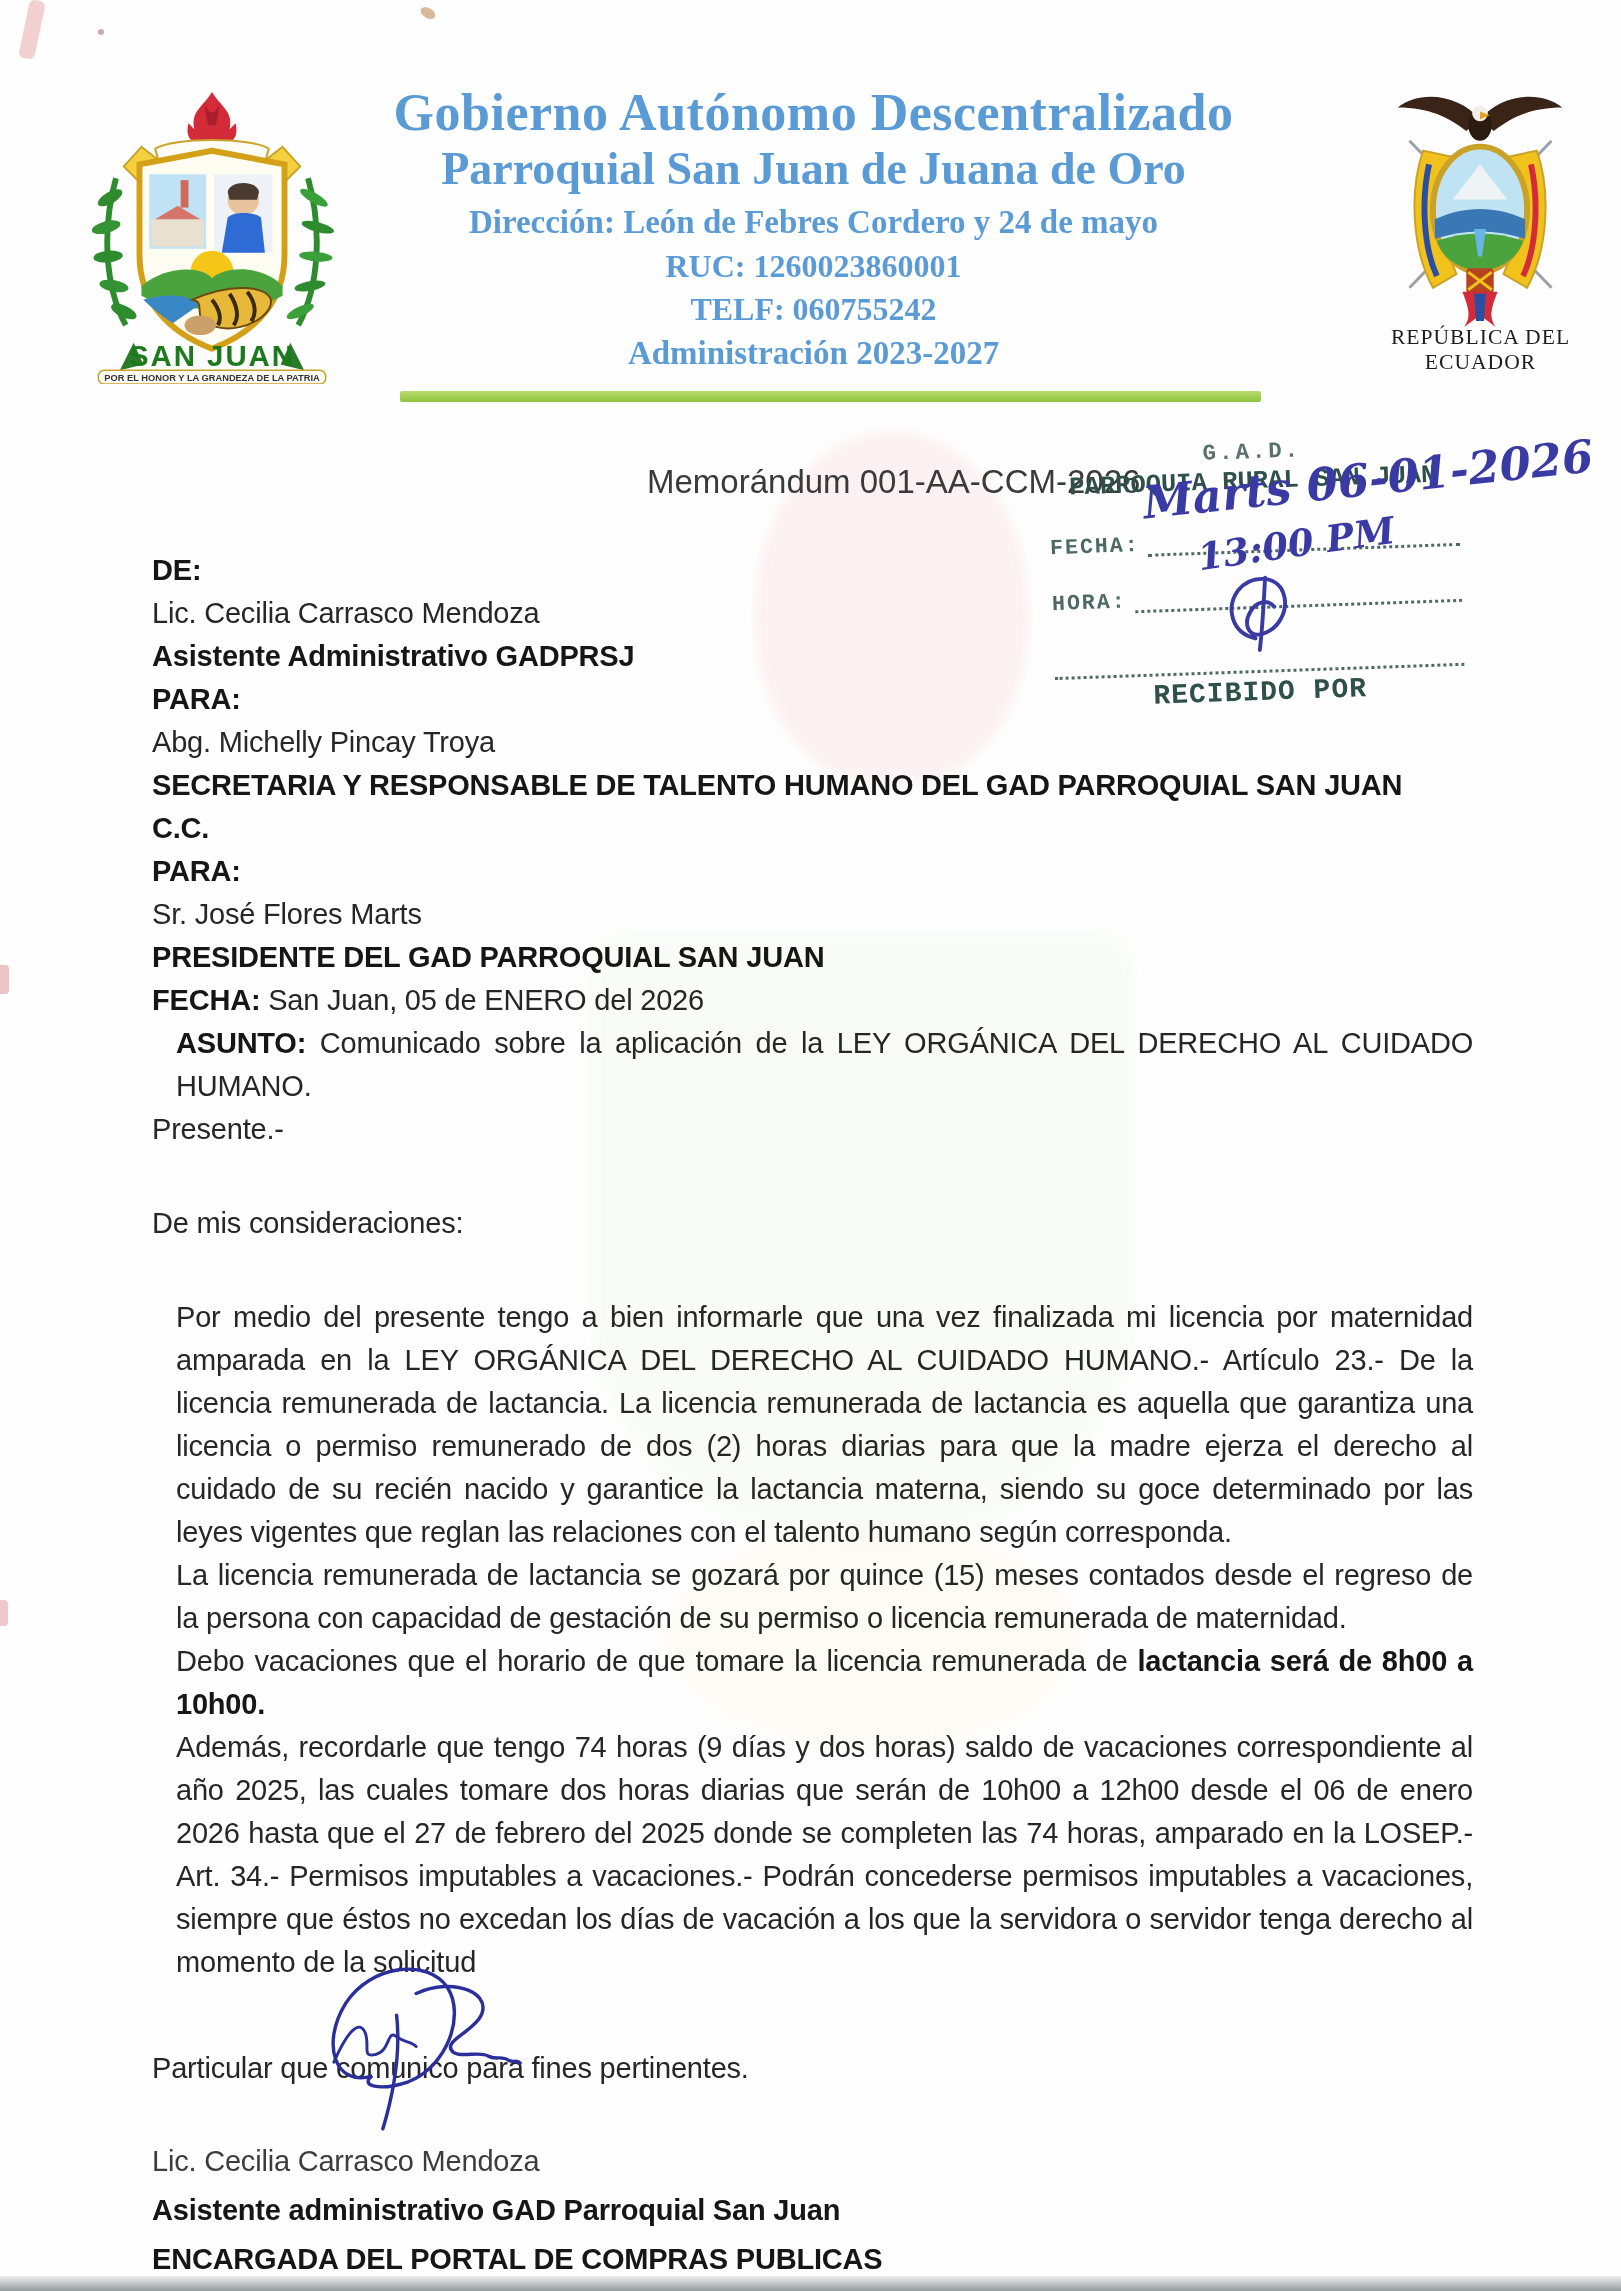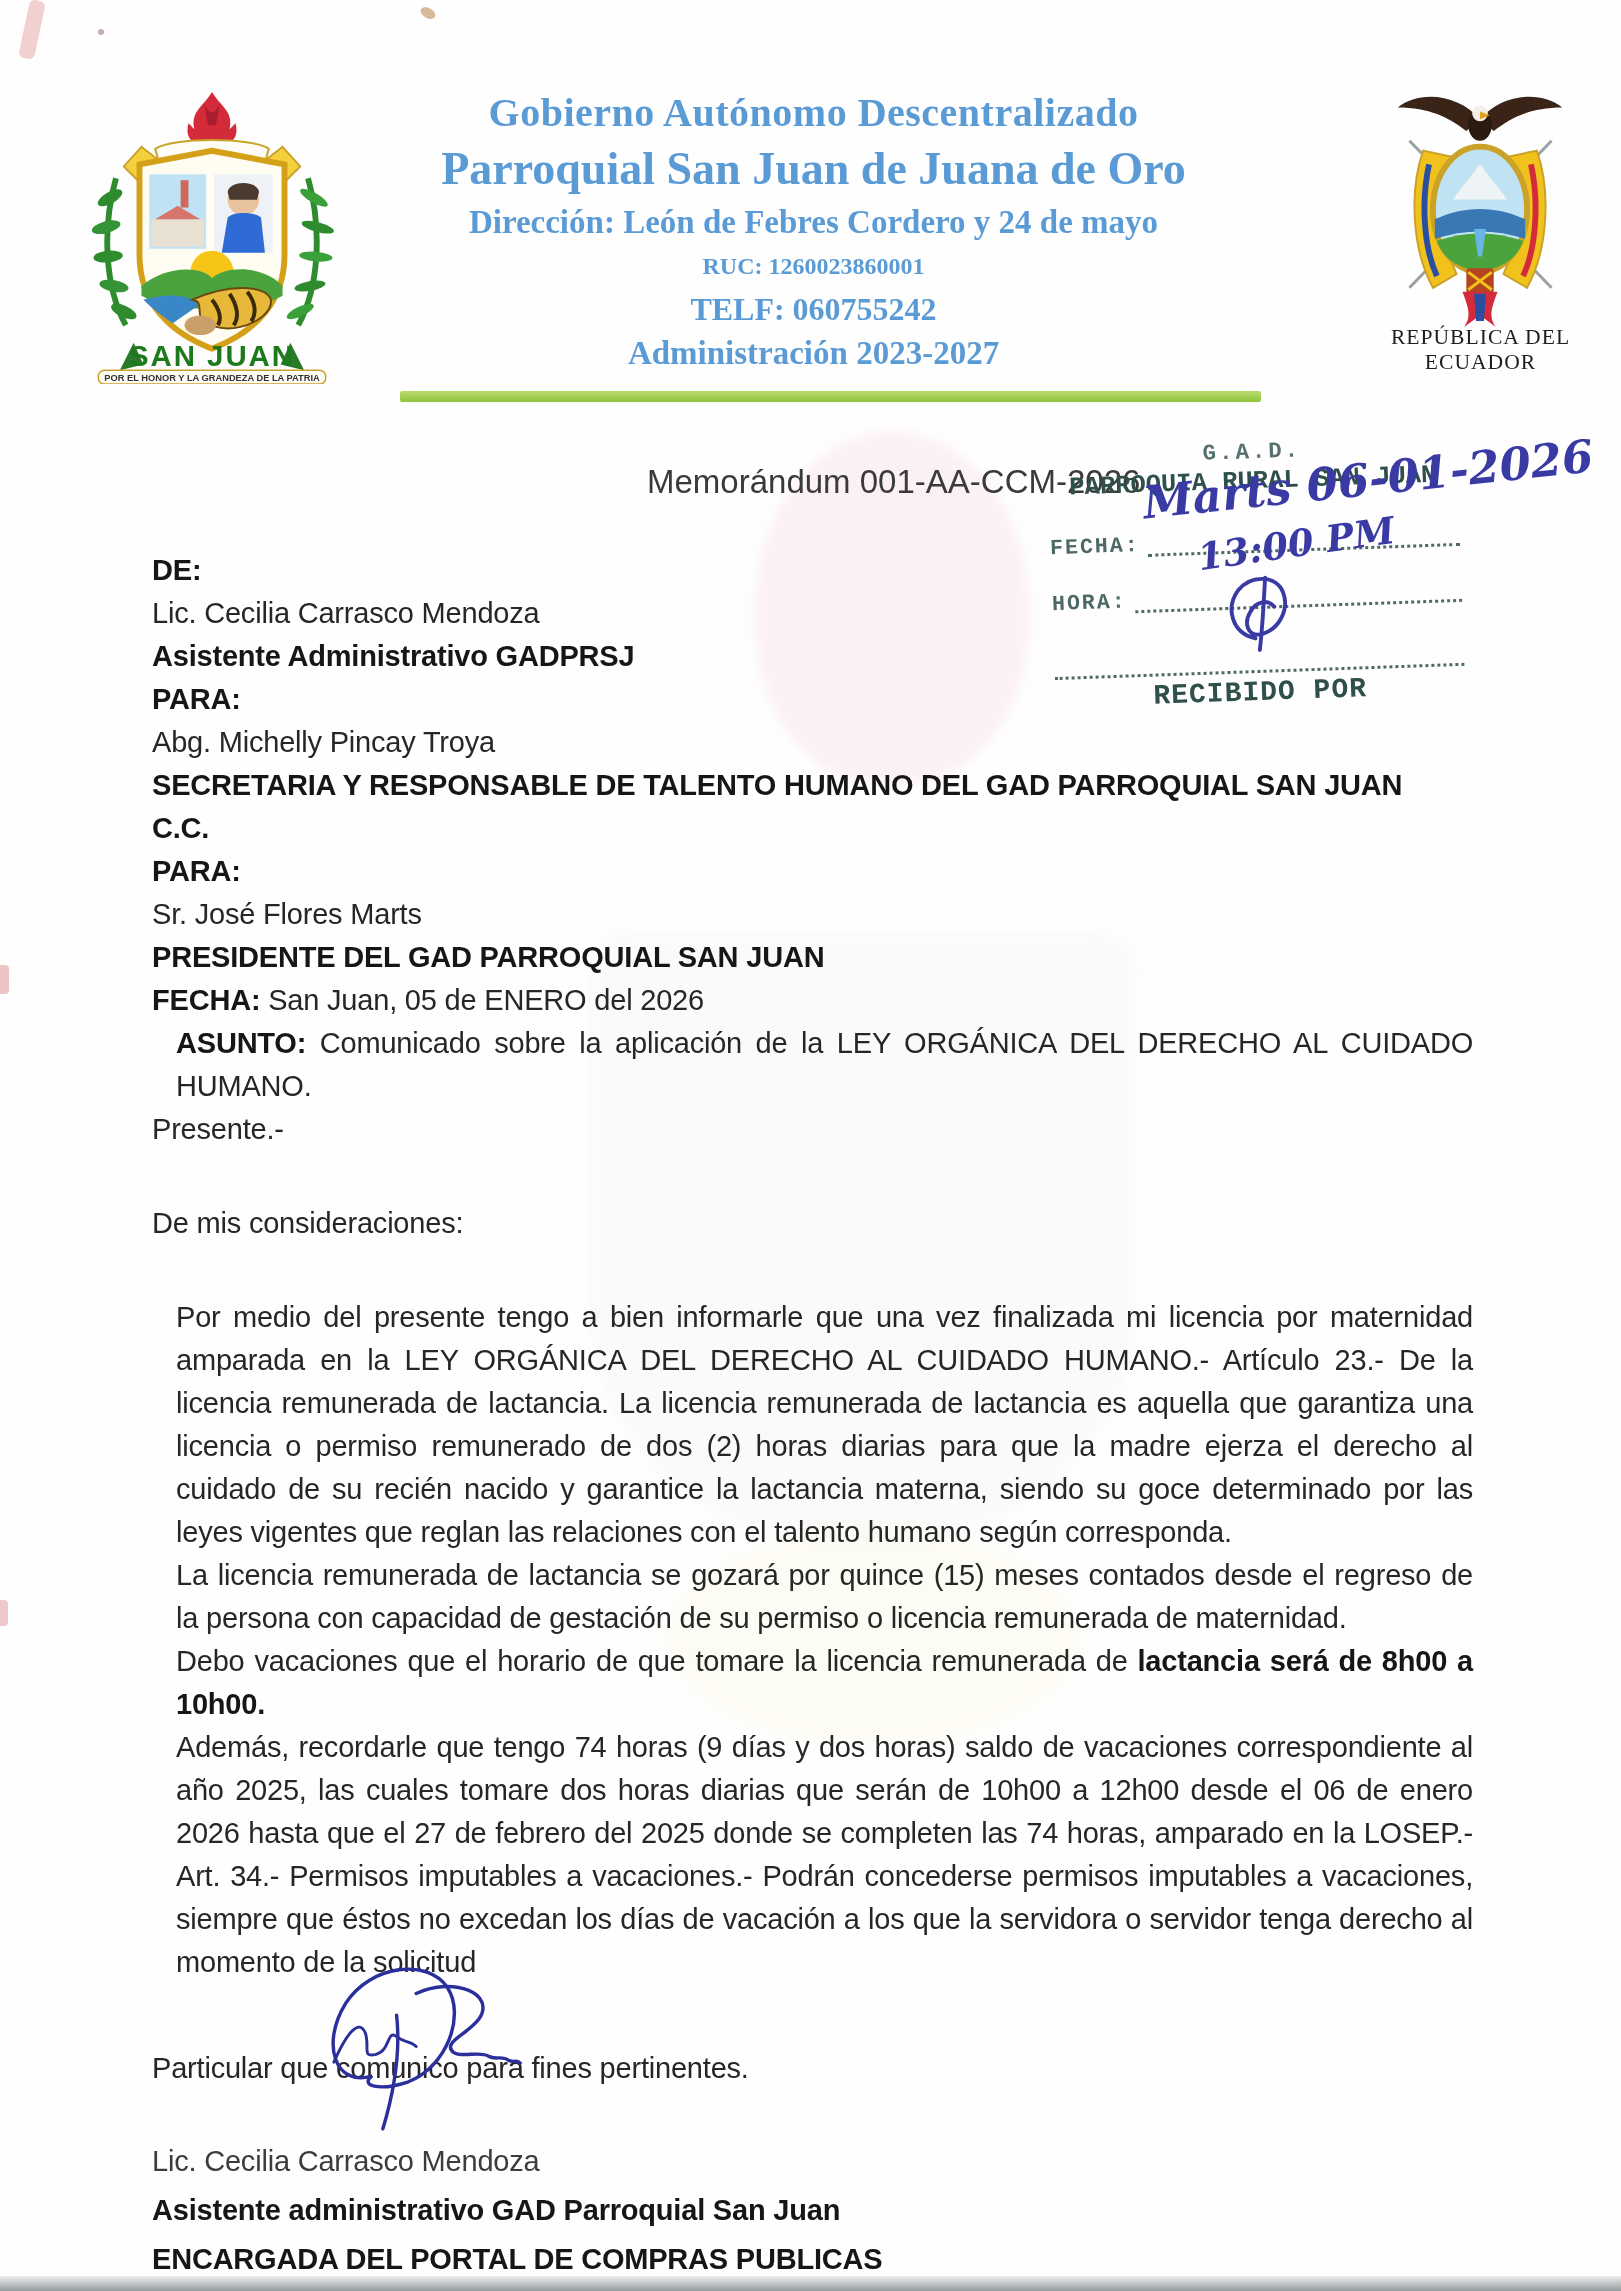--- a/index.html
+++ b/index.html
@@ -3,24 +3,24 @@
 <meta charset="utf-8">
 <style>
   * { margin:0; padding:0; box-sizing:border-box; }
   html,body { background:#ffffff; }
   body { width:1621px; height:2292px; position:relative; font-family:"Liberation Sans",sans-serif; color:#222; }
   .page { position:absolute; inset:0; background:#fefefe; overflow:hidden; }
 
   
   .lh-center { position:absolute; left:353px; top:84px; width:921px; text-align:center;
                font-family:"Liberation Serif",serif; font-weight:bold; color:#5b9bd5; }
-  .lh-title1 { font-size:40px; letter-spacing:0.5px; line-height:57px; }
+  .lh-title1 { font-size:52px; letter-spacing:0.5px; line-height:57px; }
   .lh-title2 { font-size:46px; line-height:55px; }
   .lh-addr   { font-size:33px; line-height:45px; margin-top:3.9px; }
-  .lh-ruc    { font-size:24px; line-height:43px; }
+  .lh-ruc    { font-size:32px; line-height:43px; }
   .lh-telf   { font-size:32px; line-height:43px; }
   .lh-admin  { font-size:33px; line-height:45px; }
   .divider   { position:absolute; left:400px; top:391px; width:861px; height:10.8px;
                background:linear-gradient(to bottom,#b9dc6d,#8fc43b); border-radius:2px; }
   .seal-left { position:absolute; left:65px; top:90px; width:294px; height:294px; }
   .seal-right{ position:absolute; left:1380px; top:82px; width:201px; height:245px; }
   .republic-caption { position:absolute; left:1348px; top:325px; width:265px; text-align:center;
                font-family:"Liberation Serif",serif; font-size:21.6px; color:#1d1d1d; letter-spacing:1px; }
 
   

